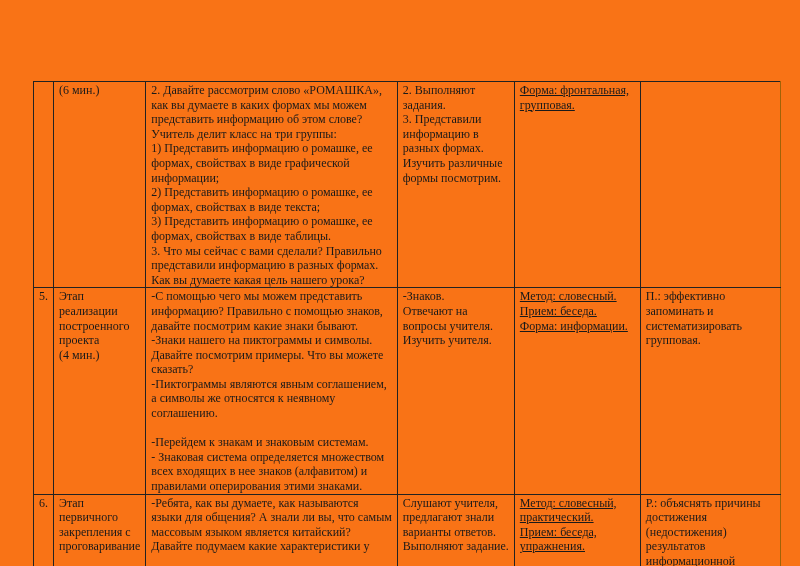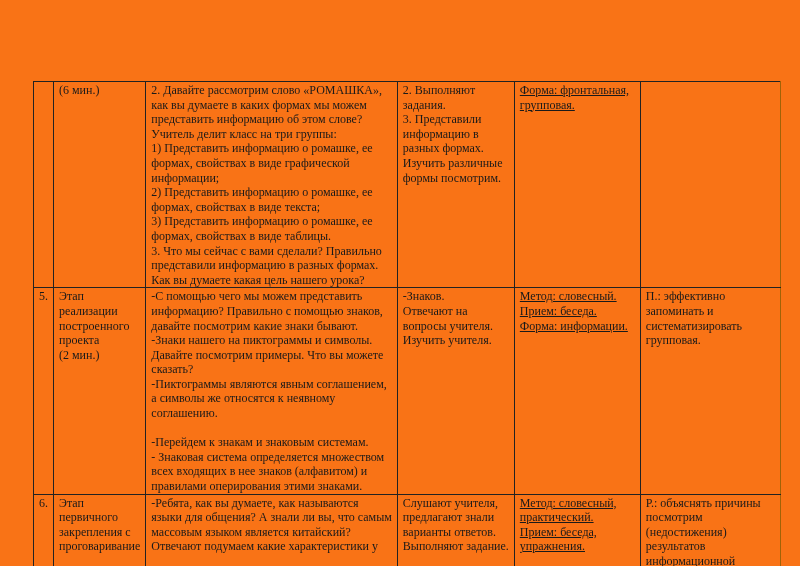--- a/index.html
+++ b/index.html
@@ -82,21 +82,21 @@
         <td class="c5 right-edge"></td>
       </tr>
 
       <tr style="height:185px;">
         <td class="c0">5.</td>
         <td class="c1">
           <span class="line">Этап</span>
           <span class="line">реализации</span>
           <span class="line">построенного</span>
           <span class="line">проекта</span>
-          <span class="line">(2 мин.)</span>
+          <span class="line">(4 мин.)</span>
         </td>
         <td class="c2">
           <span class="line">-С помощью чего мы можем представить</span>
           <span class="line">информацию? Правильно с помощью знаков,</span>
           <span class="line">давайте посмотрим какие знаки бывают.</span>
           <span class="line">-Знаки нашего на пиктограммы и символы.</span>
           <span class="line">Давайте посмотрим примеры. Что вы можете</span>
           <span class="line">сказать?</span>
           <span class="line">-Пиктограммы являются явным соглашением,</span>
           <span class="line">а символы же относятся к неявному</span>
@@ -131,37 +131,37 @@
         <td class="c1">
           <span class="line">Этап</span>
           <span class="line">первичного</span>
           <span class="line">закрепления с</span>
           <span class="line">проговаривание</span>
         </td>
         <td class="c2">
           <span class="line">-Ребята, как вы думаете, как называются</span>
           <span class="line">языки для общения? А знали ли вы, что самым</span>
           <span class="line">массовым языком является китайский?</span>
-          <span class="line">Отвечают подумаем какие характеристики у</span>
+          <span class="line">Давайте подумаем какие характеристики у</span>
         </td>
         <td class="c3">
           <span class="line">Слушают учителя,</span>
           <span class="line">предлагают знали</span>
           <span class="line">варианты ответов.</span>
           <span class="line">Выполняют задание.</span>
         </td>
         <td class="c4">
           <span class="line">Метод: словесный,</span>
           <span class="line">практический.</span>
           <span class="line">Прием: беседа,</span>
           <span class="line">упражнения.</span>
         </td>
         <td class="c5 right-edge">
           <span class="line">Р.: объяснять причины</span>
-          <span class="line">посмотрим</span>
+          <span class="line">достижения</span>
           <span class="line">(недостижения)</span>
           <span class="line">результатов</span>
           <span class="line">информационной</span>
         </td>
       </tr>
     </tbody>
   </table>
 </div>
 
 </body></html>

